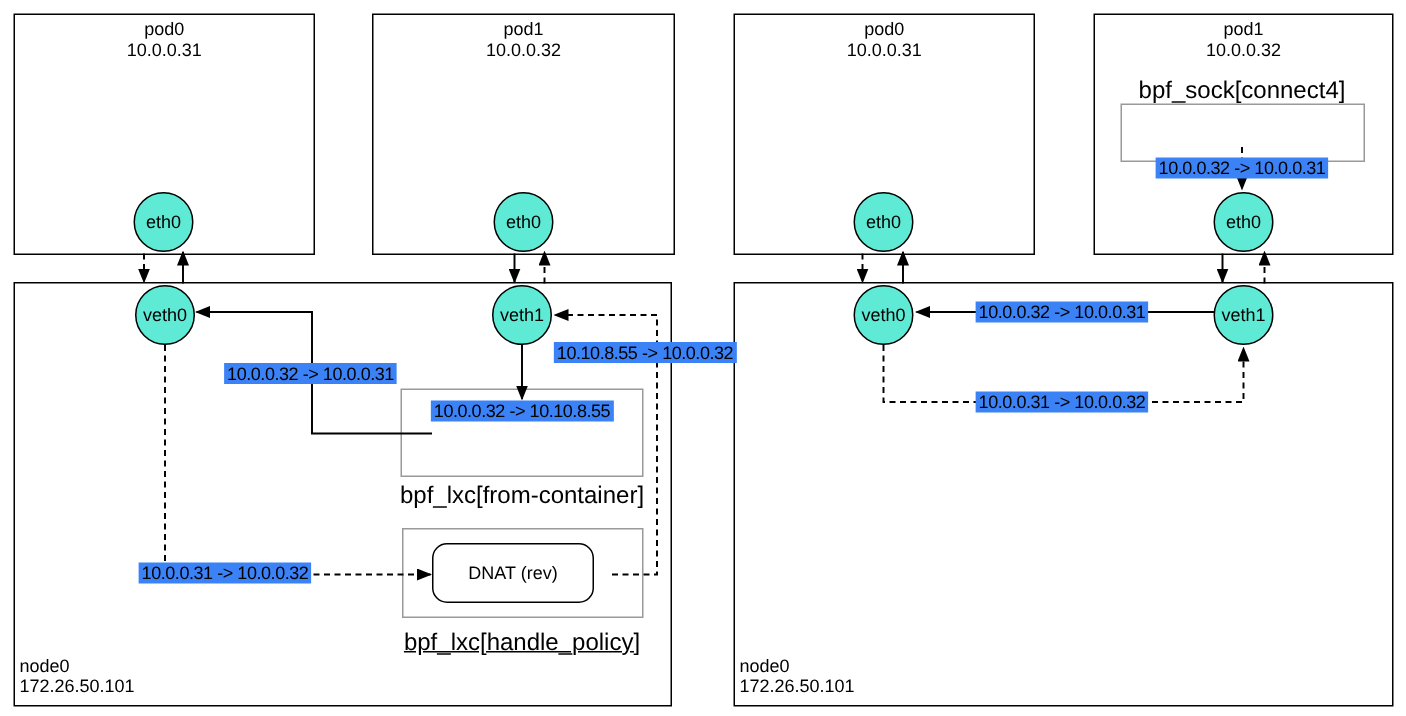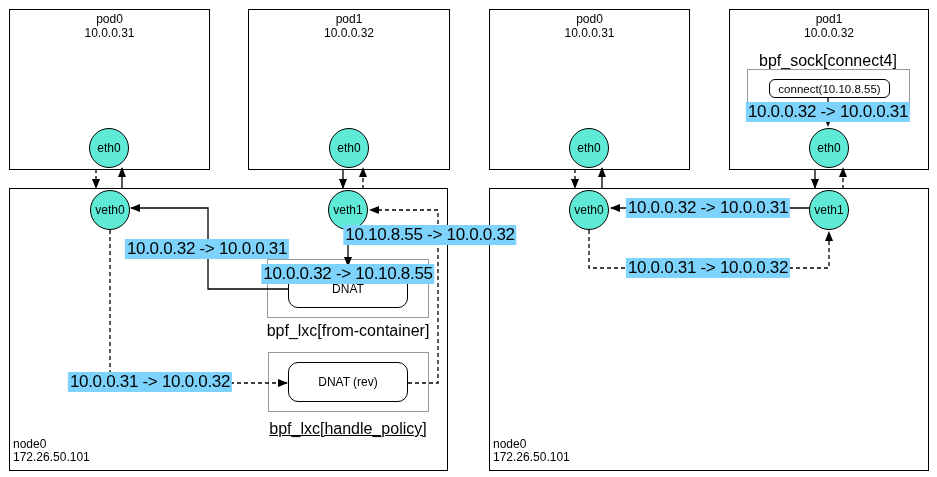--- a/index.html
+++ b/index.html
@@ -35,22 +35,22 @@
   }
   .nodelbl {
     position:absolute; font-size:12px; line-height:12.8px; z-index:3;
     white-space:nowrap;
   }
   .cap {
     position:absolute; font-size:16px; transform:translateX(-50%);
     white-space:nowrap; z-index:3;
   }
   .lbl {
-    position:absolute; font-size:17px; letter-spacing:-0.3px;
-    background:#7dd3fc; padding:0 2px; white-space:nowrap;
+    position:absolute; font-size:12px; letter-spacing:-0.3px;
+    background:#3b82f6; padding:0 2px; white-space:nowrap;
     transform:translate(-50%,-50%); z-index:4;
   }
 </style>
 </head>
 <body>
 
 <div class="canvas">
 
   <div class="box" style="left:9px; top:9px; width:201px; height:161px;"></div>
   <div class="box" style="left:248px; top:9px; width:202px; height:161px;"></div>
@@ -63,25 +63,24 @@
   <div class="title" style="left:248px; top:13px; width:202px;">
     <div>pod1</div>
     <div>10.0.0.32</div>
   </div>
   <div class="nodelbl" style="left:13px; top:438px;">
     <div>node0</div>
     <div>172.26.50.101</div>
   </div>
 
   <div class="graybox" style="left:267px; top:259px; width:162px; height:59px;"></div>
-  <div class="roundbox" style="left:288px; top:269px; width:120px; height:39px;">DNAT</div>
   <div class="cap" style="left:348px; top:322px;">bpf_lxc[from-container]</div>
 
   <div class="graybox" style="left:268px; top:352px; width:161px; height:60px;"></div>
-  <div class="roundbox" style="left:288px; top:362px; width:120px; height:40px;">DNAT (rev)</div>
+  <div class="roundbox" style="left:288px; top:362px; width:108px; height:40px;">DNAT (rev)</div>
   <div class="cap" style="left:348px; top:420px;text-decoration:underline;">bpf_lxc[handle_policy]</div>
 
   <div class="box" style="left:489px; top:9px; width:201px; height:161px;"></div>
   <div class="box" style="left:729px; top:9px; width:200px; height:161px;"></div>
   <div class="box" style="left:489px; top:188px; width:440px; height:283px;"></div>
 
   <div class="title" style="left:489px; top:13px; width:201px;">
     <div>pod0</div>
     <div>10.0.0.31</div>
   </div>
@@ -89,21 +88,20 @@
     <div>pod1</div>
     <div>10.0.0.32</div>
   </div>
   <div class="nodelbl" style="left:493px; top:438px;">
     <div>node0</div>
     <div>172.26.50.101</div>
   </div>
 
   <div class="cap" style="left:828px; top:52px;">bpf_sock[connect4]</div>
   <div class="graybox" style="left:747px; top:69px; width:163px; height:39px;"></div>
-  <div class="roundbox" style="left:769px; top:79px; width:121px; height:19px; border-radius:6px; border-width:1.3px; font-size:11.5px;">connect(10.10.8.55)</div>
 
   <svg class="wires" width="937" height="477" viewBox="0 0 937 477">
     <defs>
       <marker id="ah" markerWidth="10" markerHeight="8" refX="9" refY="4" orient="auto" markerUnits="userSpaceOnUse">
         <path d="M0,0 L10,4 L0,8 Z" fill="#000"></path>
       </marker>
     </defs>
     <g fill="none" stroke="#000" stroke-width="1.3">
 
       <path d="M 96 169 V 188" stroke-dasharray="4 3" marker-end="url(#ah)"></path>

